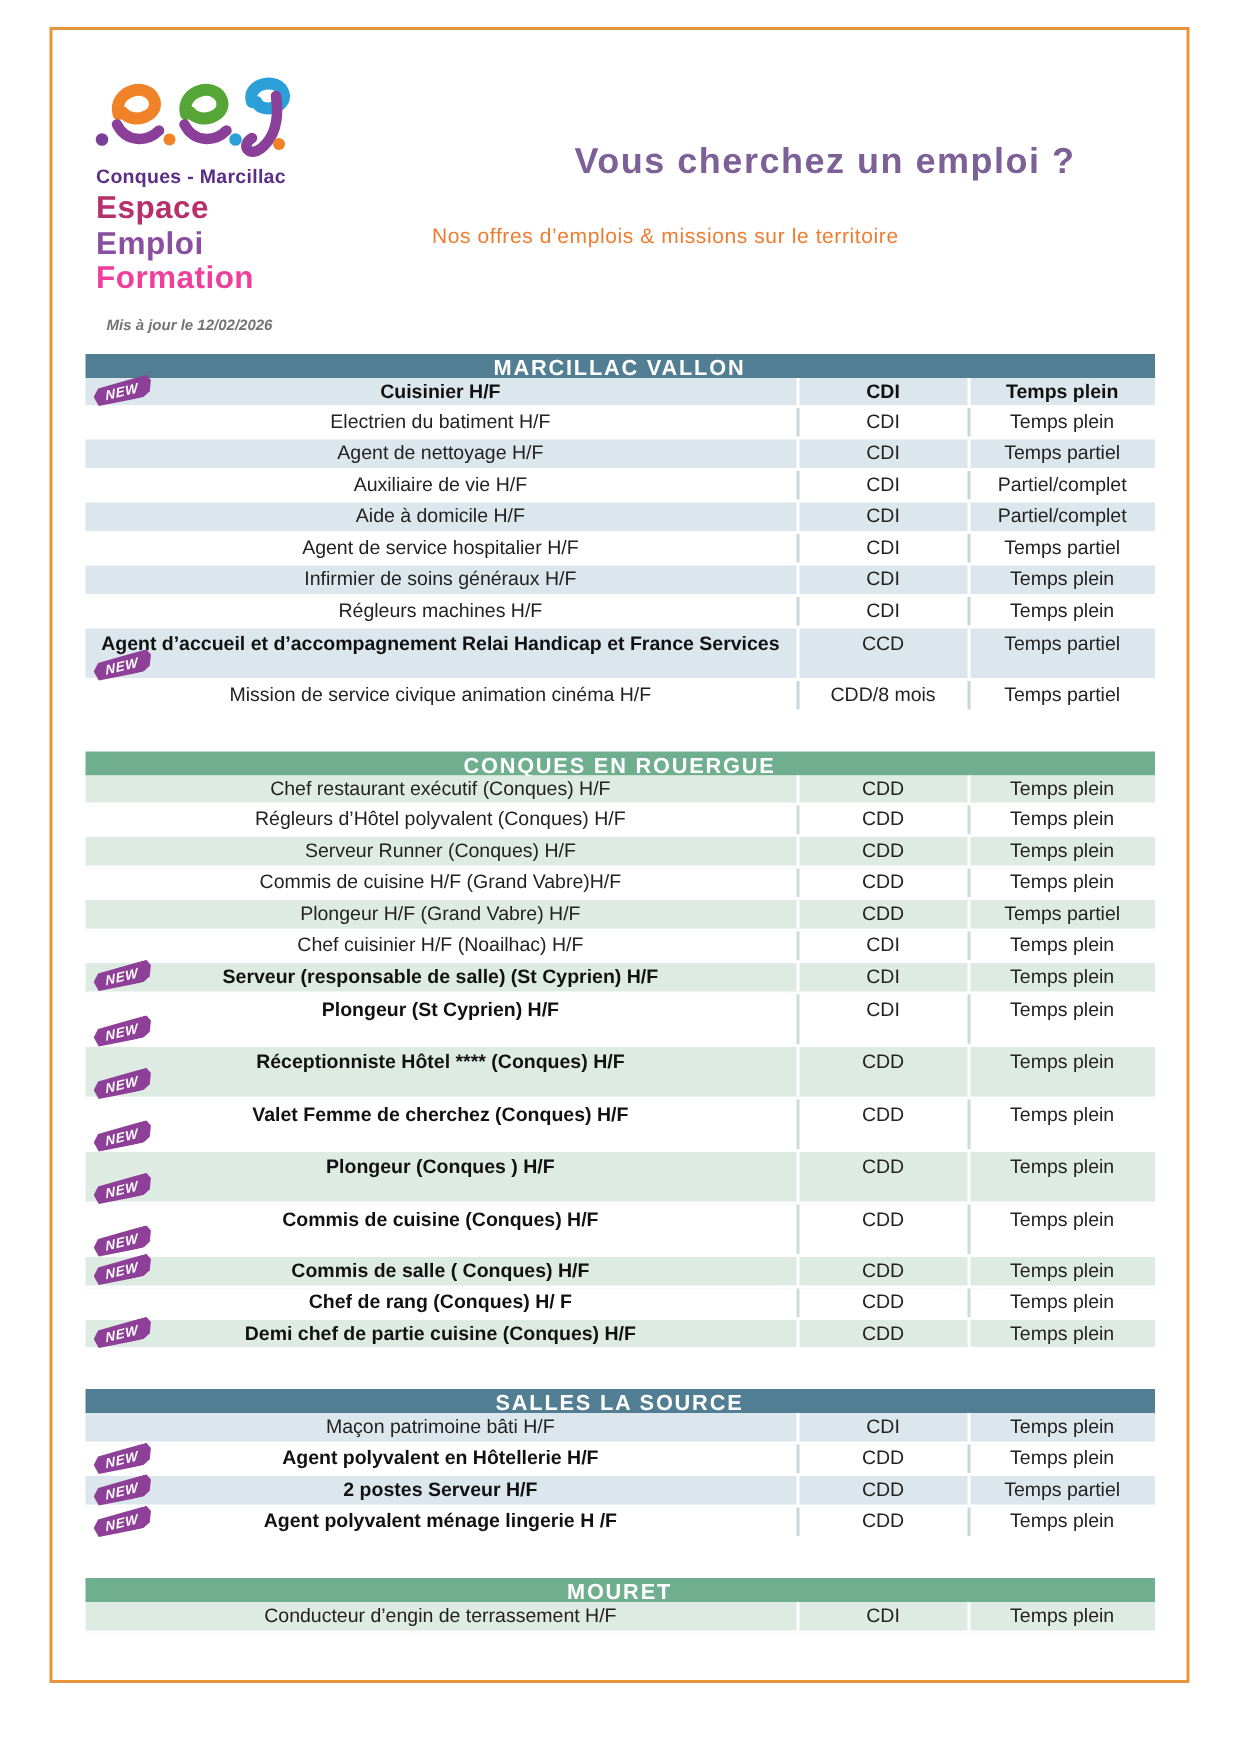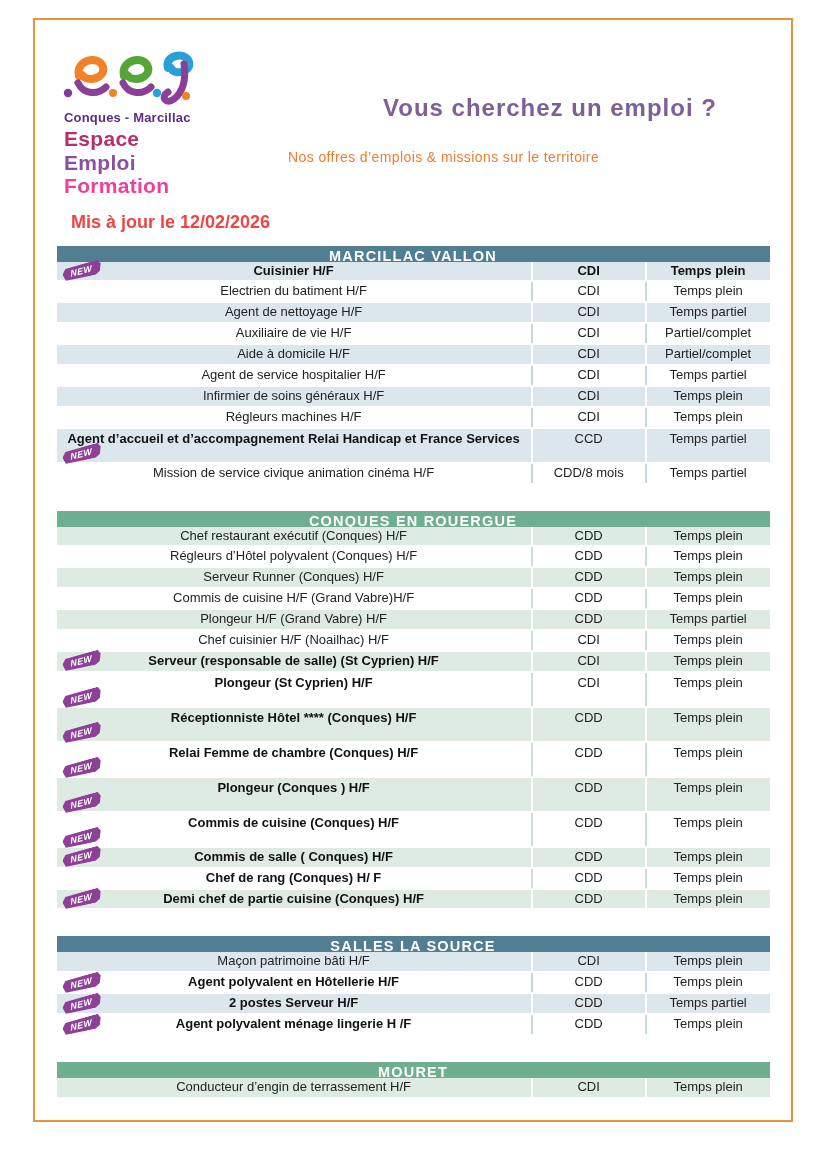--- a/index.html
+++ b/index.html
@@ -22,21 +22,21 @@
   .brand{font-size:13px; font-weight:bold; color:var(--brand-purple); margin:2px 0 2px 8px; letter-spacing:0.2px;}
   .eef-lines{margin-left:8px; line-height:1.12; font-weight:bold; font-size:21px; letter-spacing:0.3px;}
   .eef-lines .l1{color:var(--espace-pink);}
   .eef-lines .l2{color:var(--emploi-purple);}
   .eef-lines .l3{color:var(--formation-pink);}
   .titles{flex:1; text-align:left;}
   .main-title{margin-top:44px; padding-left:95px; font-size:24px; font-weight:bold;
     color:var(--title-purple); letter-spacing:1px;}
   .sub-title{margin-top:27px; font-size:14px; font-weight:normal;
     color:var(--subtitle-orange); letter-spacing:0.4px;}
-  .updated{margin:14px 0 0 15px; font-size:18px; font-weight:bold; color:#ef4444;}
+  .updated{margin:14px 0 0 15px; font-size:10px; font-style:italic; font-weight:bold; color:#737373;}
   
   #tables{margin-top:13px;}
   .job-table{width:713px; margin:0 auto 26px auto;}
   .section-head{height:16px; line-height:20px; text-align:center; color:#fff;
     font-weight:bold; font-size:14.5px; letter-spacing:1.2px;}
   .theme-teal  .section-head{background:var(--teal-head);}
   .theme-green .section-head{background:var(--green-head);}
   .row{display:flex; position:relative; min-height:19px; border-bottom:2px solid #fff;}
   .row.tall{min-height:35px;}
   .theme-teal  .row.striped{background:var(--teal-stripe);}
@@ -192,21 +192,21 @@
           <div class="cell c-time">Temps plein</div>
         </div>
         <div class="row striped tall">
           <span class="new-badge pos-bottom">NEW</span>
           <div class="cell c-job bold">Réceptionniste Hôtel **** (Conques) H/F</div>
           <div class="cell c-contract">CDD</div>
           <div class="cell c-time">Temps plein</div>
         </div>
         <div class="row tall">
           <span class="new-badge pos-bottom">NEW</span>
-          <div class="cell c-job bold">Relai Femme de chambre (Conques) H/F</div>
+          <div class="cell c-job bold">Valet Femme de cherchez (Conques) H/F</div>
           <div class="cell c-contract">CDD</div>
           <div class="cell c-time">Temps plein</div>
         </div>
         <div class="row striped tall">
           <span class="new-badge pos-bottom">NEW</span>
           <div class="cell c-job bold">Plongeur  (Conques ) H/F</div>
           <div class="cell c-contract">CDD</div>
           <div class="cell c-time">Temps plein</div>
         </div>
         <div class="row tall">

